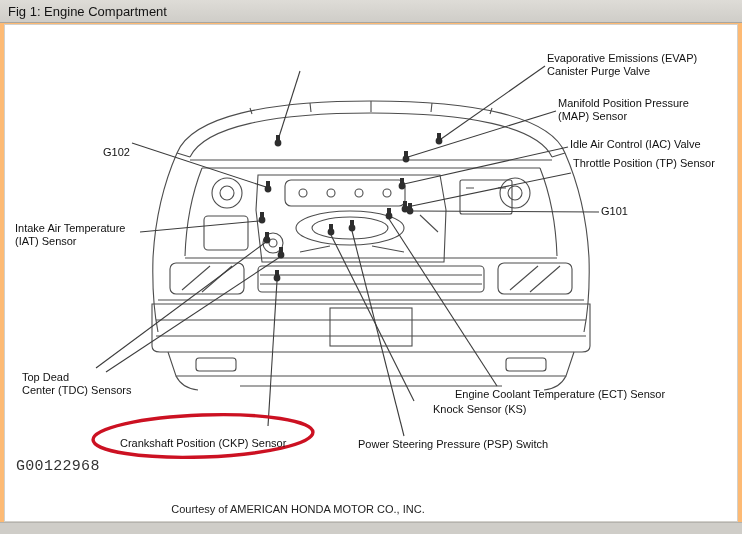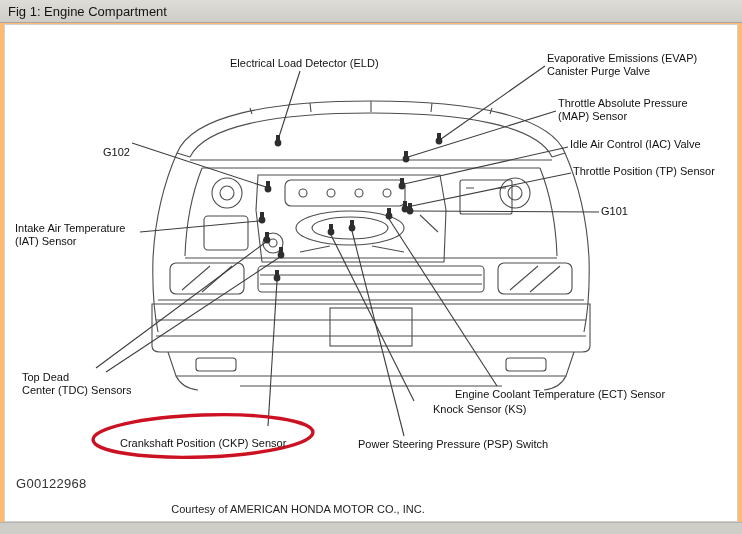--- a/index.html
+++ b/index.html
@@ -30,22 +30,22 @@
     box-sizing:border-box;
   }
   svg.diagram{position:absolute;left:0;top:0;width:742px;height:534px;}
   .label-layer{position:absolute;left:0;top:0;width:742px;height:534px;}
   .callout{
     position:absolute;
     font-size:11px;line-height:13px;color:#111;
     white-space:pre-line;
   }
   .figid{
-    position:absolute;left:16px;top:476px;
-    font-size:13px;color:#333;letter-spacing:0.3px;
+    position:absolute;left:16px;top:458px;
+    font-size:15px;color:#333;letter-spacing:0.3px;font-family:Liberation Mono, monospace;
   }
   .courtesy{
     position:absolute;left:0;top:503px;width:596px;
     text-align:center;font-size:11px;color:#222;
   }
 </style>
 </head>
 <body>
 
 <div class="page">
@@ -184,27 +184,26 @@
         <g>
           <rect x="387" y="208" width="4" height="5" fill="#2e2e2e"></rect>
           <circle cx="389" cy="216" r="3.4" fill="#2e2e2e"></circle>
         </g>
       </g>
   </svg>
 
   <div class="label-layer" id="label-layer">
     <div class="figid">G00122968</div>
     <div class="courtesy">Courtesy of AMERICAN HONDA MOTOR CO., INC.</div>
-  <div class="callout" style="left: 230px; top: 57px;">Electrical Load Detector (ELD)</div>
       <div class="callout" style="left: 547px; top: 52px;">Evaporative Emissions (EVAP)
 Canister Purge Valve</div>
-      <div class="callout" style="left: 558px; top: 97px;">Throttle Absolute Pressure
+      <div class="callout" style="left: 558px; top: 97px;">Manifold Position Pressure
 (MAP) Sensor</div>
       <div class="callout" style="left: 570px; top: 138px;">Idle Air Control (IAC) Valve</div>
-      <div class="callout" style="left: 573px; top: 165px;">Throttle Position (TP) Sensor</div>
+      <div class="callout" style="left: 573px; top: 157px;">Throttle Position (TP) Sensor</div>
       <div class="callout" style="left: 103px; top: 133px; margin-top: 13px;">G102</div>
       <div class="callout" style="left: 601px; top: 205px;">G101</div>
       <div class="callout" style="left: 15px; top: 222px;">Intake Air Temperature
 (IAT) Sensor</div>
       <div class="callout" style="left: 22px; top: 371px;">Top Dead
 Center (TDC) Sensors</div>
       <div class="callout" style="left: 120px; top: 429px; margin-top: 8px;">Crankshaft Position (CKP) Sensor</div>
       <div class="callout" style="left: 396px; top: 403px; padding-left: 37px;">Knock Sensor (KS)</div>
       <div class="callout" style="left: 358px; top: 438px;">Power Steering Pressure (PSP) Switch</div>
       <div class="callout" style="left: 455px; top: 388px;">Engine Coolant Temperature (ECT) Sensor</div>

